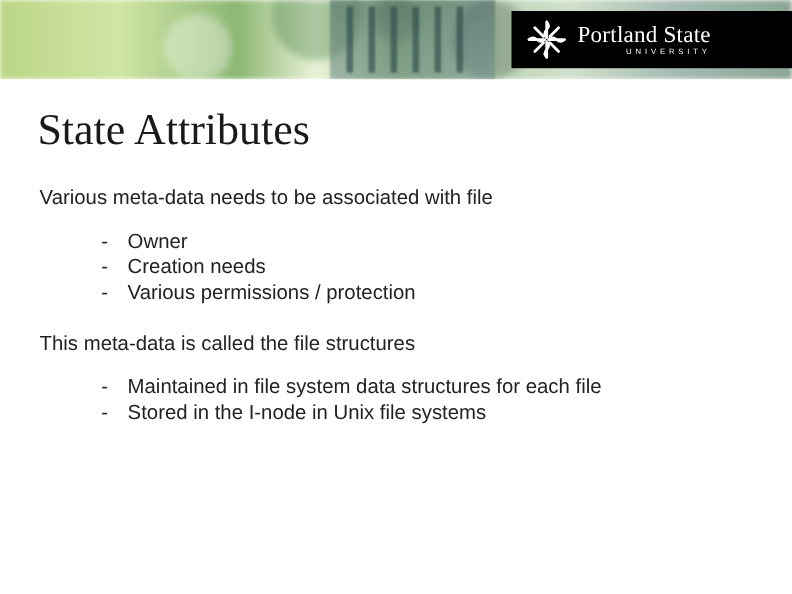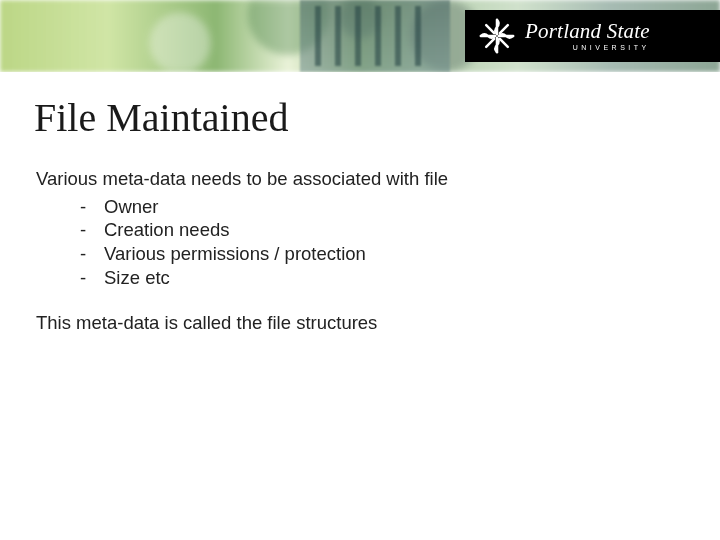--- a/index.html
+++ b/index.html
@@ -82,21 +82,20 @@
   }
   .logo-wordmark {
     color: #ffffff;
     line-height: 1;
     white-space: nowrap;
   }
   .logo-wordmark .psu {
     font-family: Georgia, 'Times New Roman', serif;
     font-size: 21px;
     letter-spacing: 0.2px;
-    font-style: italic;
   }
   .logo-wordmark .univ {
     font-family: Verdana, Geneva, sans-serif;
     font-size: 7px;
     letter-spacing: 3.5px;
     margin-top: 2px;
     text-align: right;
   }
   .title {
     font-family: Georgia, 'Times New Roman', serif;
@@ -108,21 +107,21 @@
   .body {
     margin: 26px 36px 0 36px;
     font-size: 18.5px;
     color: #222222;
     line-height: 1.28;
   }
   .para {
     margin-bottom: 22px;
   }
   .bullet-list {
-    margin: 4px;
+    margin: 16px;
     padding: 0;
     list-style: none;
   }
   .bullet-list li {
     padding-left: 64px;
     position: relative;
   }
   .bullet-list li::before {
     content: "-";
     position: absolute;
@@ -163,33 +162,36 @@
           <path d="M55 50 Q65 40 75 50 Q85 60 95 50"></path>
         </g>
       </svg>
       <div class="logo-wordmark">
         <div class="psu">Portland State</div>
         <div class="univ">UNIVERSITY</div>
       </div>
     </div>
   </div>
 
-  <h1 class="title">File Maintained</h1>
+  <h1 class="title">State Attributes</h1>
 
   <div class="body">
 
     <div class="para">
       <div>Various meta-data needs to be associated with file</div>
       <ul class="bullet-list">
         <li>Owner</li>
         <li>Creation needs</li>
         <li>Various permissions / protection</li>
-        <li>Size etc</li>
       </ul>
     </div>
 
     <div class="para">
       <div>This meta-data is called the file structures</div>
+      <ul class="bullet-list">
+        <li>Maintained in file system data structures for each file</li>
+        <li>Stored in the I-node in Unix file systems</li>
+      </ul>
     </div>
 
   </div>
 
 </div>
 
 </body></html>

